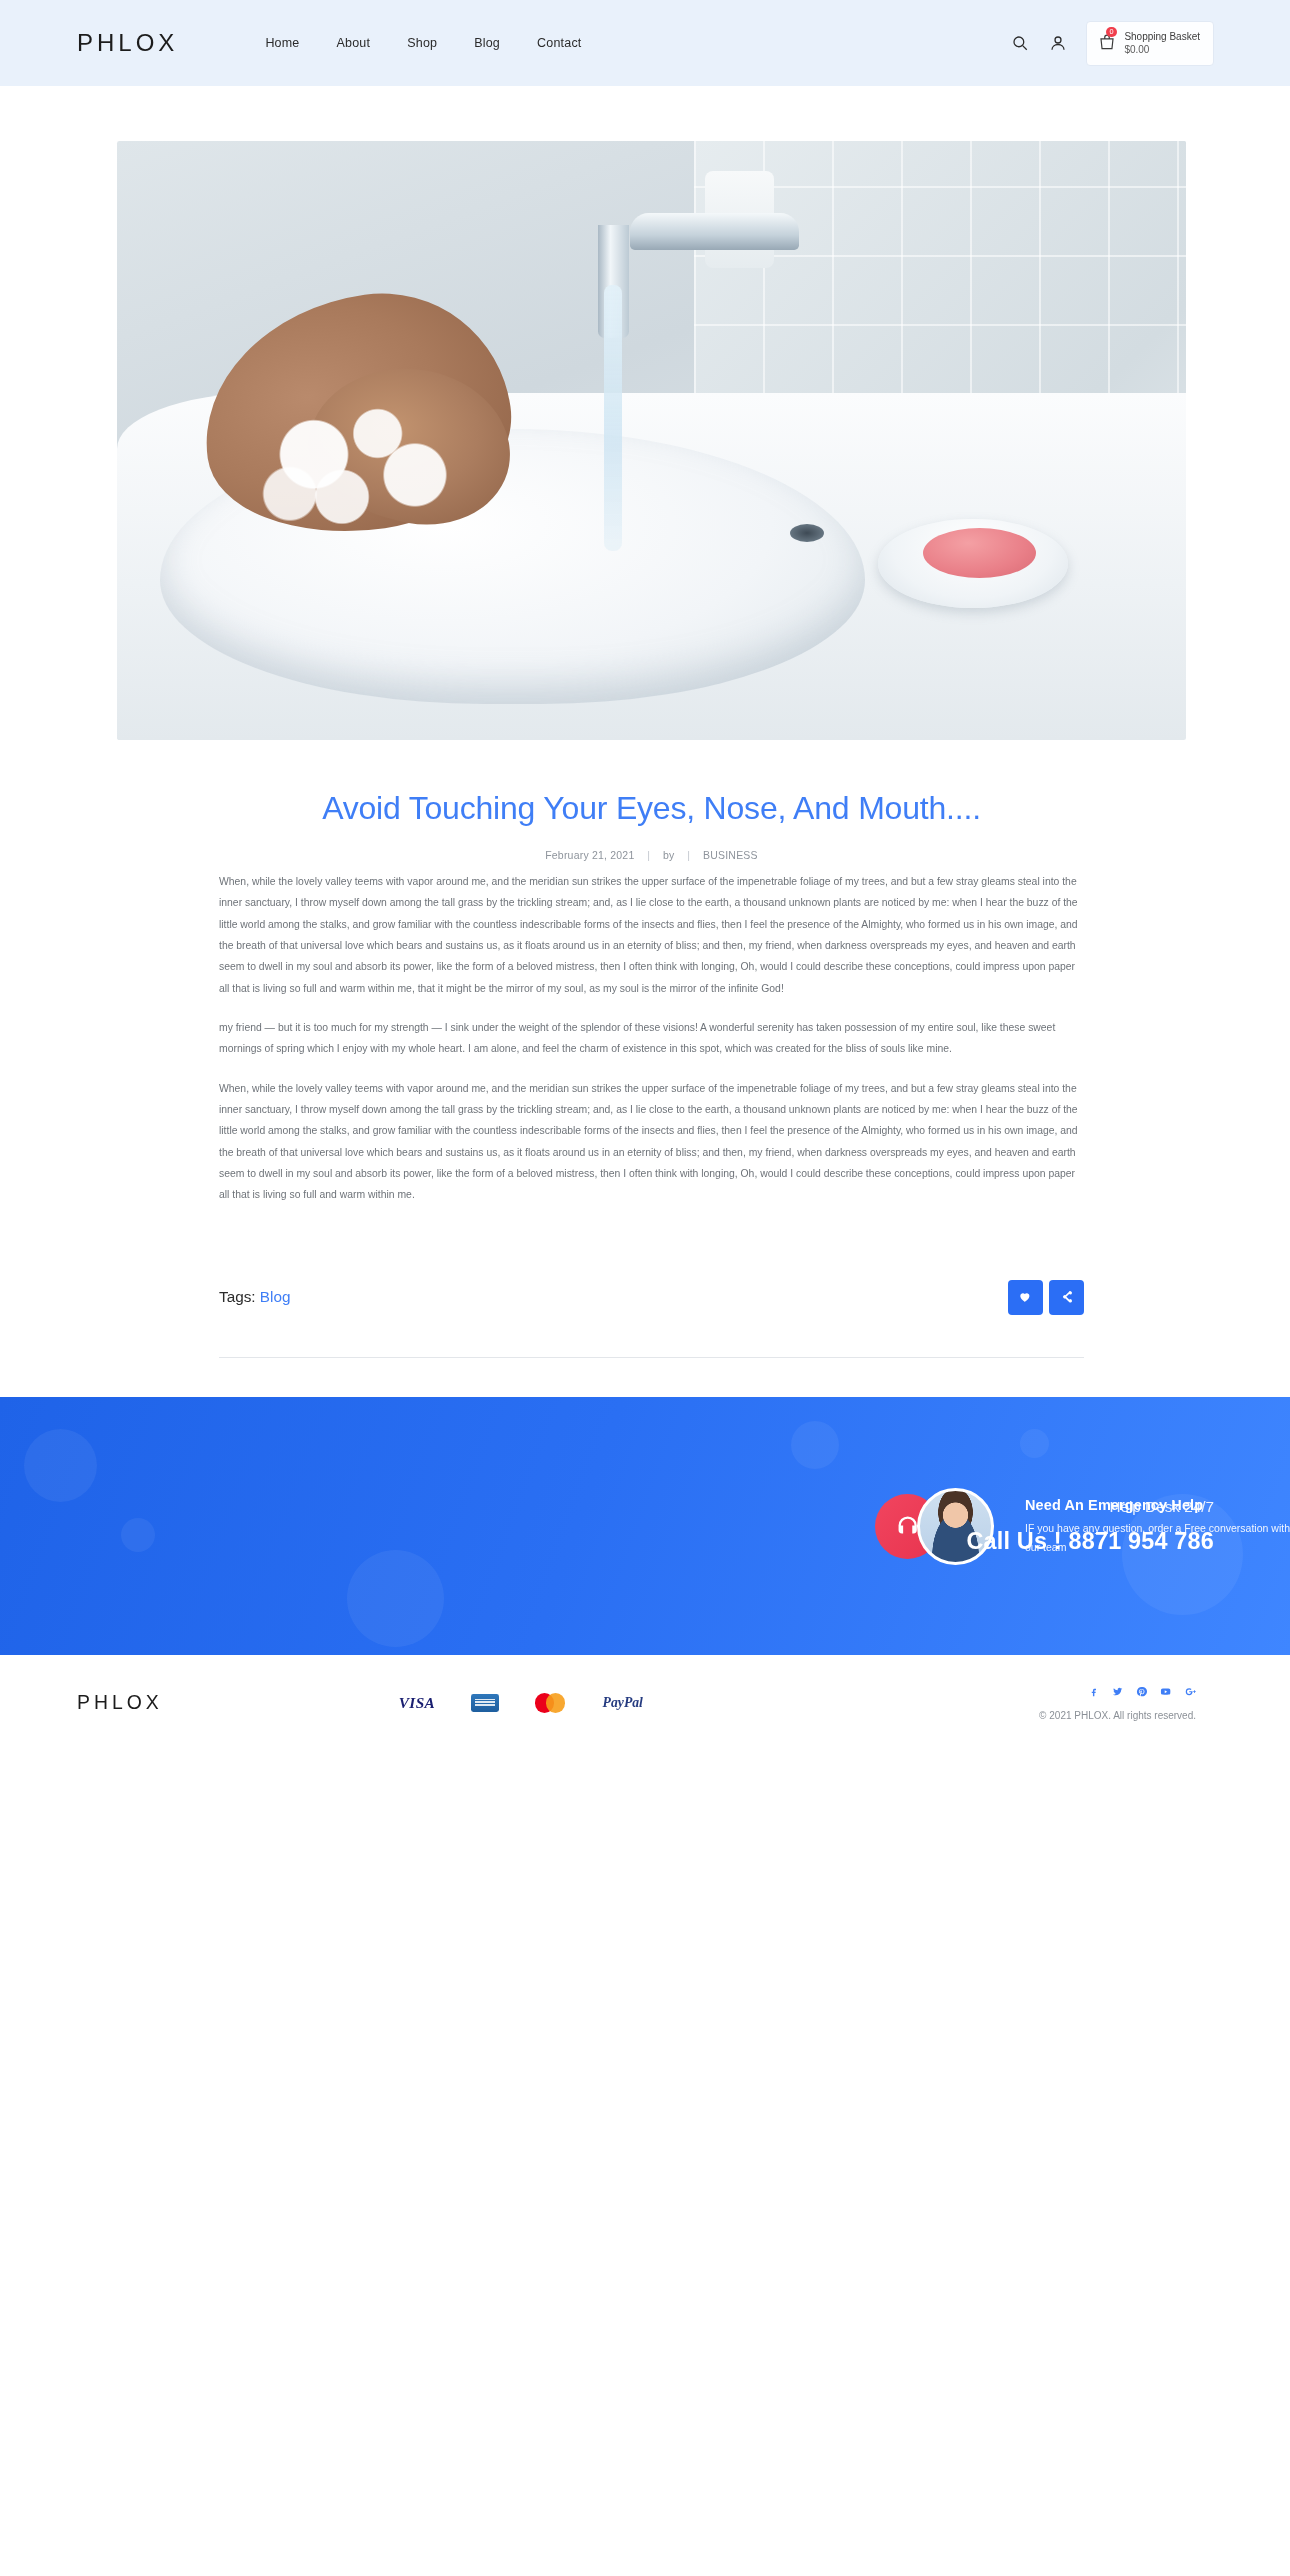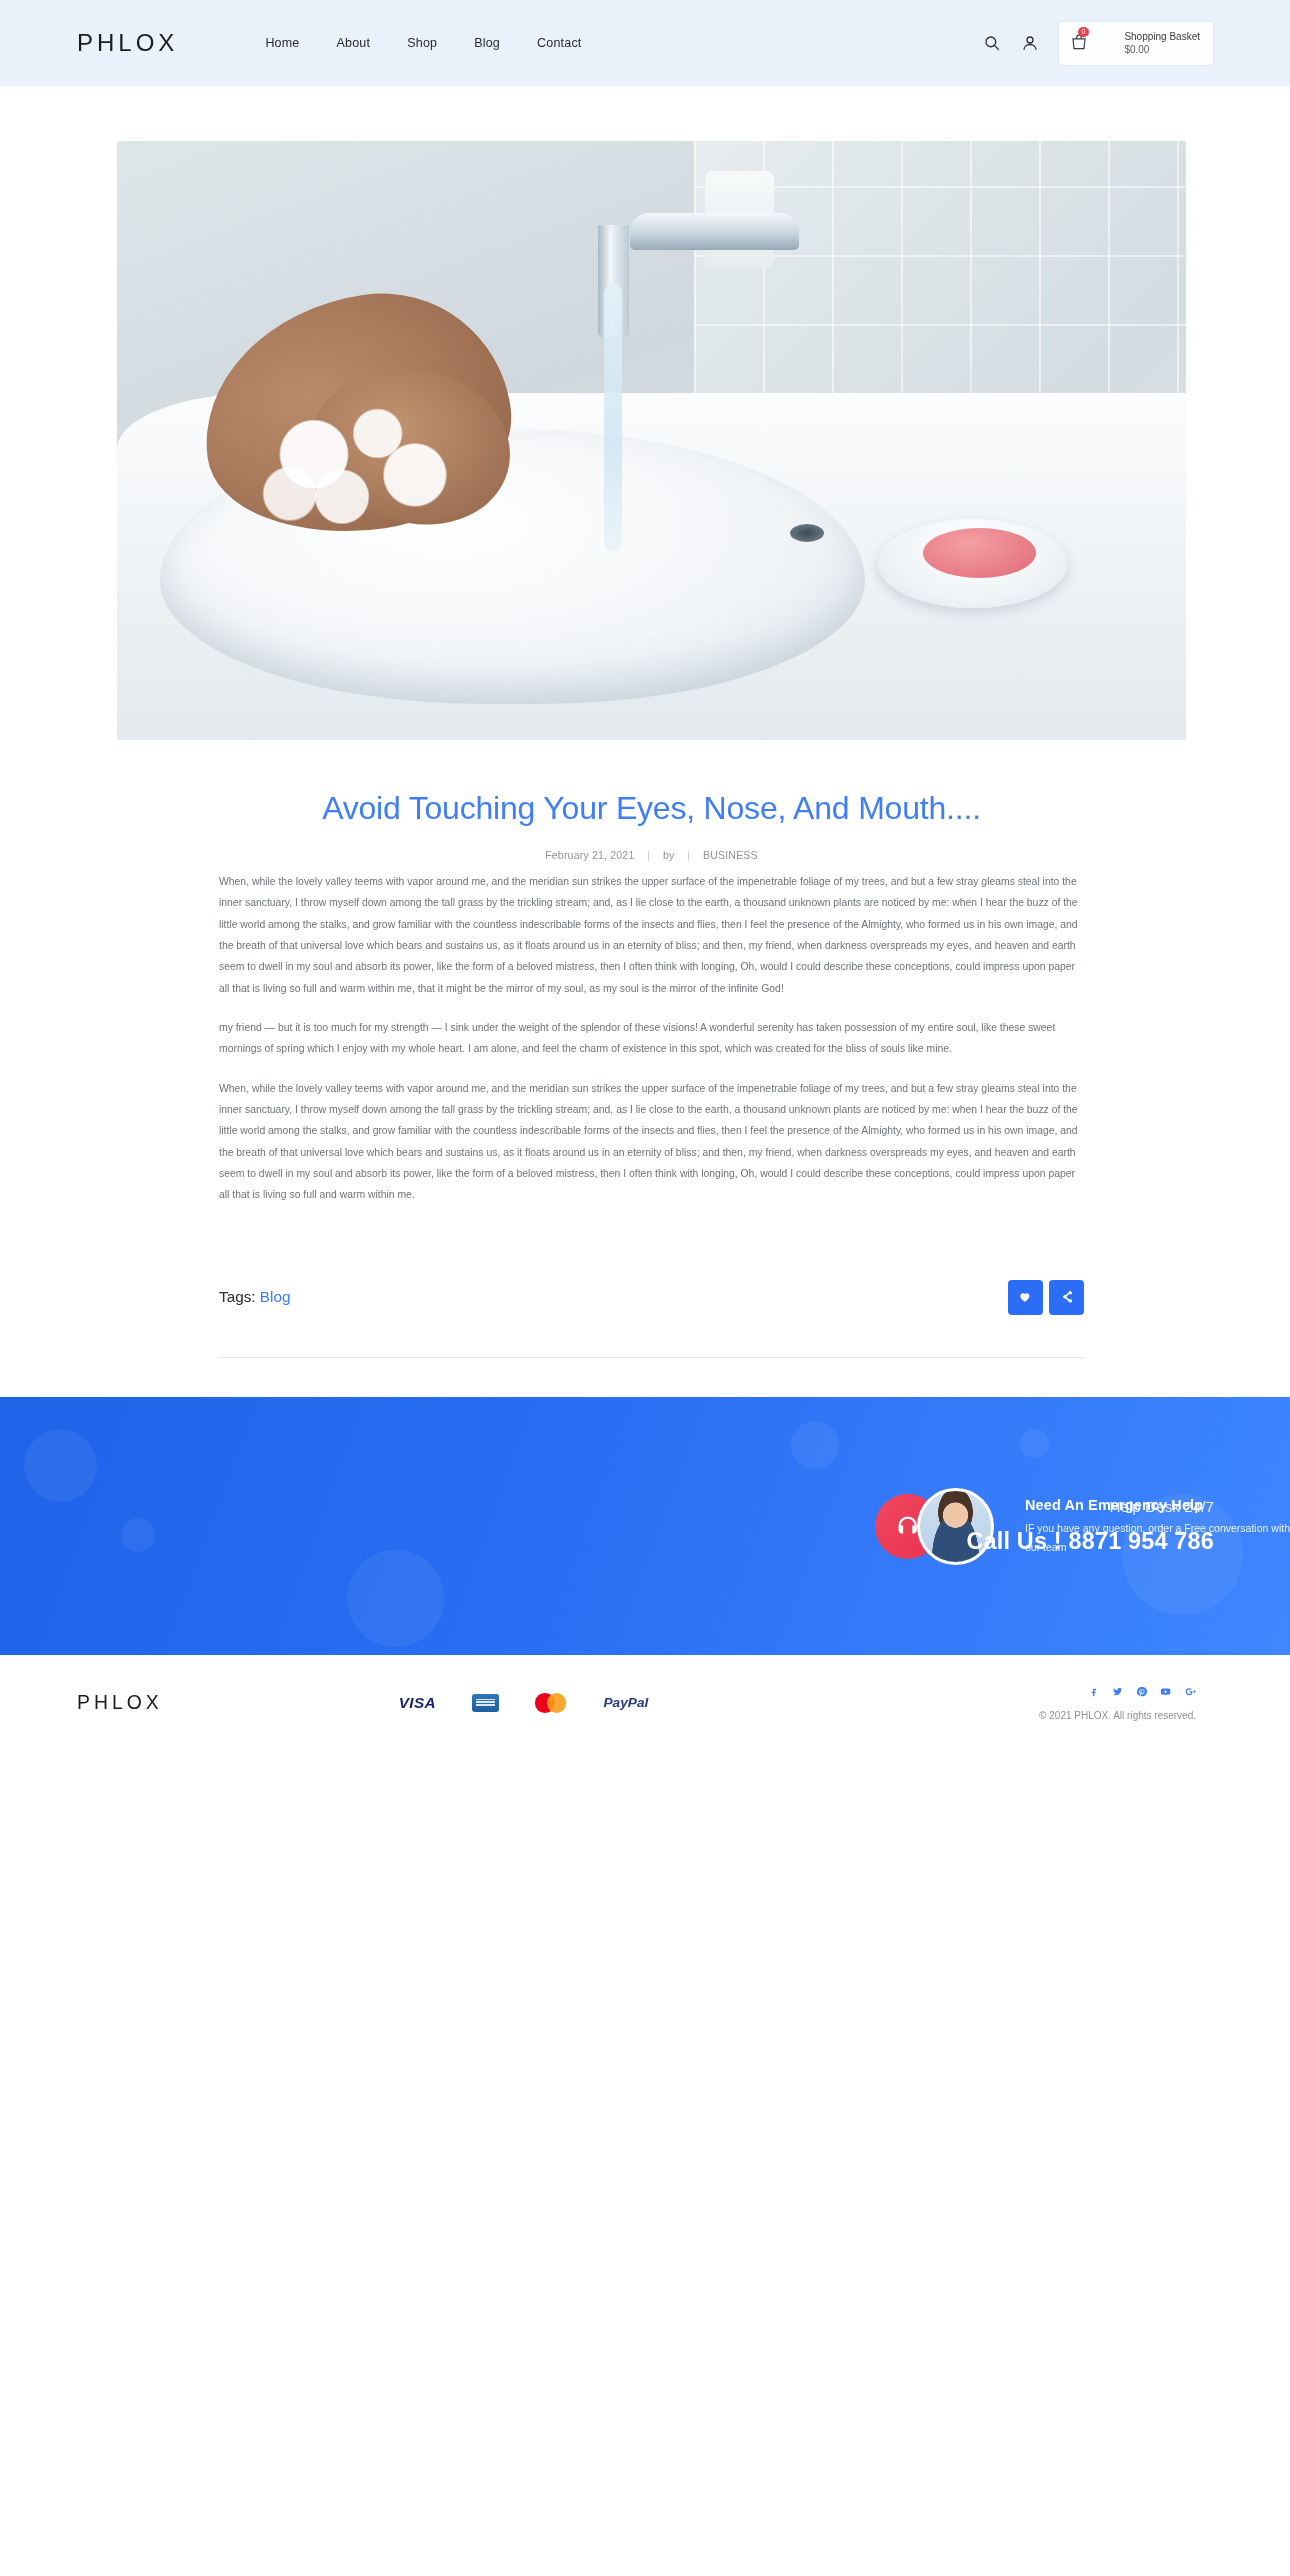--- a/index.html
+++ b/index.html
@@ -64,21 +64,21 @@
     background: #f03e4c;
     color: #fff;
     font-size: 7.3px;
     line-height: 10.5px;
     min-width: 10.5px;
     height: 10.5px;
     text-align: center;
     border-radius: 50%;
     padding: 0 1.6px;
   }
-  .basket-text { line-height: 1.35; margin-left: 28px; }
+  .basket-text { line-height: 1.35; }
   .basket-title { font-size: 10px; color: #3b3b3b; }
   .basket-price { font-size: 10px; color: #5b5b5b; }
 
   
   .page { width: 1291px; background: #fff; padding-bottom: 40px; padding-left: 12px; }
   .hero {
     width: 1069px;
     height: 599px;
     margin: 55px auto 0;
     border-radius: 2.4px;
@@ -334,21 +334,21 @@
     display: flex;
     align-items: center;
     position: relative;
   }
   .footer-logo {
     margin-left: 77px;
     font-size: 19.4px;
     letter-spacing: 4px;
     color: #1c1c1c;
   }
-  .pay-row { display: flex; align-items: center; gap: 36px; margin-left: 236px; }
+  .pay-row { display: flex; align-items: center; gap: 36px; margin-left: 236px; font-family: Liberation Serif, serif; }
   .pay { height: 18px; display: flex; align-items: center; }
   .pay-visa { color: #1a1f71; font-weight: 700; font-style: italic; font-size: 15.3px; letter-spacing: 0.4px; }
   .pay-amex {
     width: 27.4px; height: 18px; border-radius: 2.4px;
     background: linear-gradient(180deg, #2e77bb 0%, #1e5e9e 100%);
     position: relative;
   }
   .pay-amex::after {
     content: ""; position: absolute; left: 4px; top: 5.6px; width: 19.4px; height: 6.5px;
     background: repeating-linear-gradient(0deg,#fff 0 1.6px, transparent 1.6px 3.2px);

